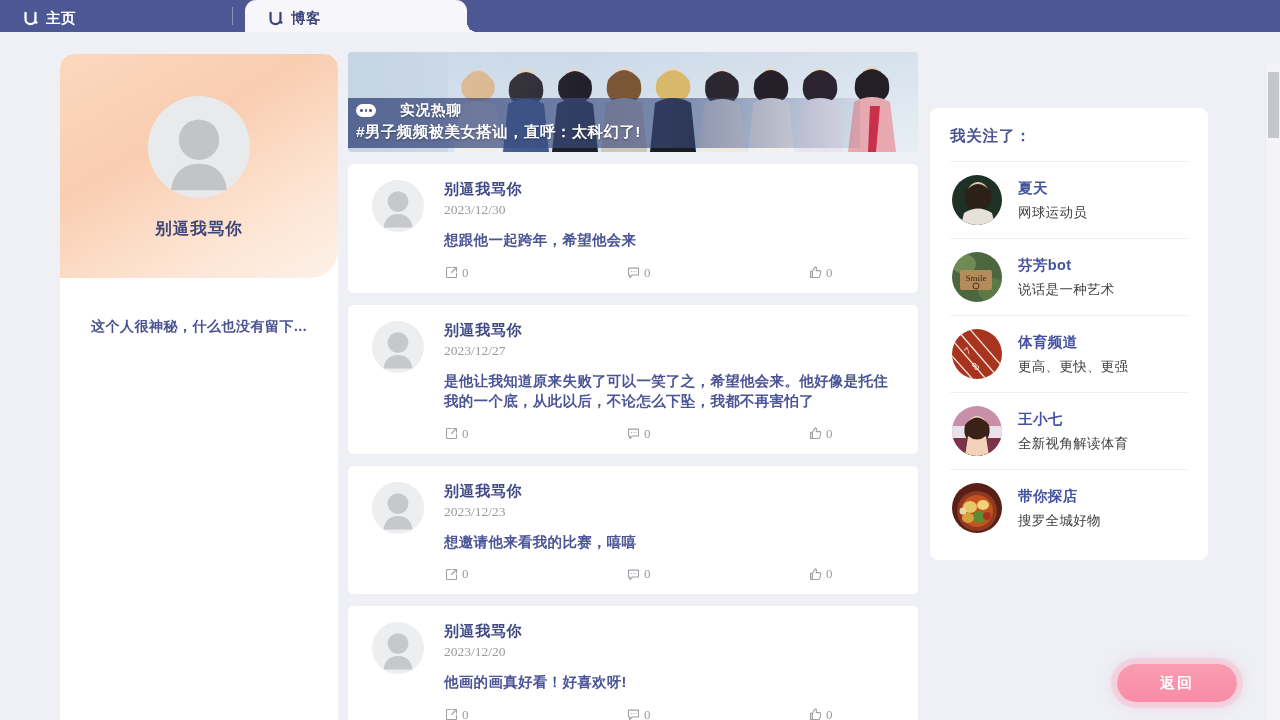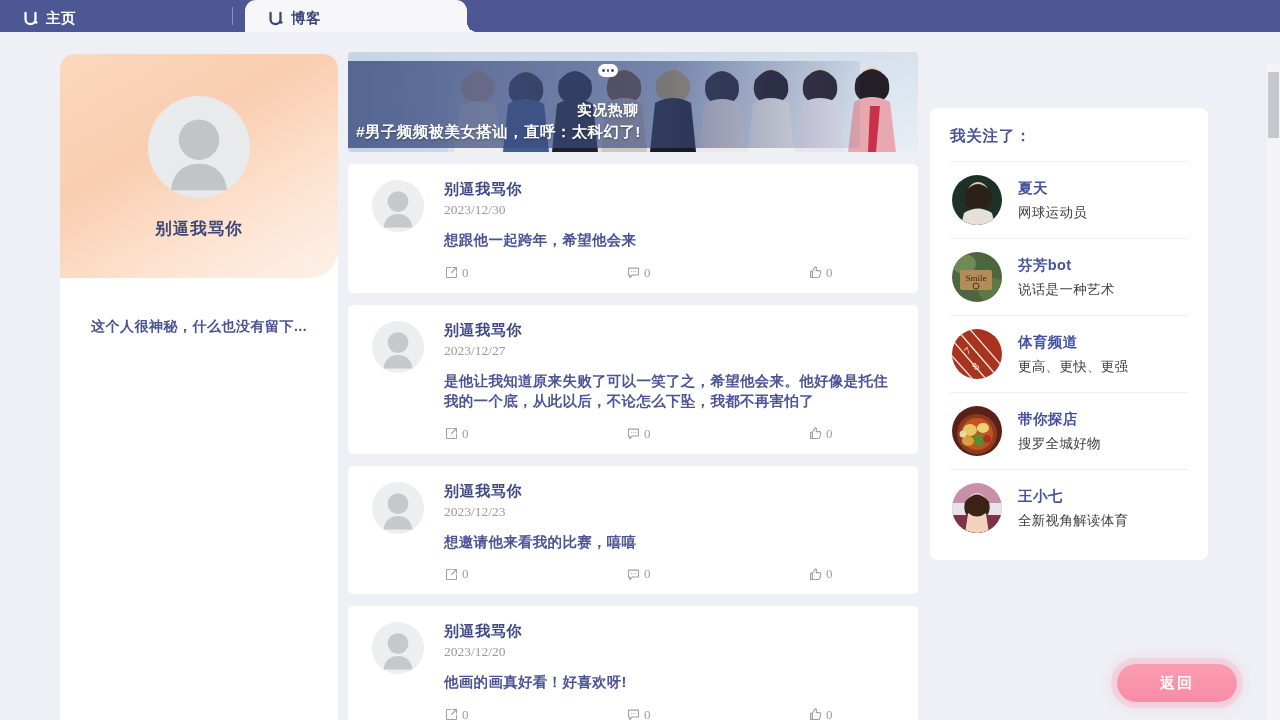--- a/index.html
+++ b/index.html
@@ -117,21 +117,21 @@
   .banner-sheen {
     position: absolute; inset: 0;
     background: linear-gradient(115deg, rgba(255,255,255,0.18) 0%, rgba(255,255,255,0) 40%);
   }
   .banner-band {
     position: absolute; left: 0; bottom: 4px;
     width: 512px;
     padding: 3px 0 5px 0;
     background: linear-gradient(90deg, rgba(58,74,126,0.80) 0%, rgba(60,78,130,0.62) 62%, rgba(70,90,140,0.10) 100%);
   }
-  .band-row1 { display: flex; align-items: center; gap: 24px; padding-left: 8px; flex-direction: column; }
+  .band-row1 { display: flex; align-items: center; gap: 24px; padding-left: 8px; }
   .chat-bubble {
     width: 20px; height: 13px; border-radius: 7px;
     background: #ffffff;
     display: flex; align-items: center; justify-content: center; gap: 2px;
   }
   .chat-bubble i { width: 2.4px; height: 2.4px; border-radius: 50%; background: #4b5b92; display:block; }
   .band-live {
     color: #ffffff; font-size: 14.5px; font-weight: 700;
     letter-spacing: 1px;
     text-shadow: 0 1px 2px rgba(0,0,0,0.35);
@@ -587,52 +587,52 @@
               </svg>
             </div>
     <div class="follow-txt">
       <div class="follow-name">体育频道</div>
       <div class="follow-desc">更高、更快、更强</div>
     </div>
           </div>
           <div class="follow-item">
     <div class="follow-ava">
               <svg viewBox="0 0 50 50">
+                <rect width="50" height="50" fill="#c78fa8"></rect>
+                <rect x="0" y="20" width="50" height="12" fill="#e9e2ea"></rect>
+                <rect x="0" y="32" width="50" height="18" fill="#7c3348"></rect>
+                <ellipse cx="25" cy="22" rx="10" ry="12" fill="#f2d2ba"></ellipse>
+                <path d="M13 19q12-15 24 0 2 9-2 14l2 17H13l2-17q-4-5-2-14z" fill="#3a2218"></path>
+                <path d="M16 30q9 7 18 0l3 20H13z" fill="#f2d2ba"></path>
+              </svg>
+            </div>
+    <div class="follow-txt">
+      <div class="follow-name">王小七</div>
+      <div class="follow-desc">全新视角解读体育</div>
+    </div>
+          </div>
+          <div class="follow-item">
+    <div class="follow-ava">
+              <svg viewBox="0 0 50 50">
                 <rect width="50" height="50" fill="#5a1f16"></rect>
                 <circle cx="25" cy="28" r="20" fill="#8c3b22"></circle>
                 <circle cx="25" cy="28" r="16" fill="#c4531f"></circle>
                 <ellipse cx="18" cy="24" rx="7" ry="6" fill="#e8c766"></ellipse>
                 <ellipse cx="31" cy="22" rx="6" ry="5" fill="#f0d27a"></ellipse>
                 <ellipse cx="27" cy="34" rx="7" ry="6" fill="#5f8a33"></ellipse>
                 <ellipse cx="16" cy="35" rx="6" ry="5" fill="#d8a13e"></ellipse>
                 <circle cx="35" cy="33" r="4" fill="#a8331e"></circle>
                 <circle cx="11" cy="28" r="3.5" fill="#e8d9a8"></circle>
               </svg>
             </div>
     <div class="follow-txt">
       <div class="follow-name">带你探店</div>
       <div class="follow-desc">搜罗全城好物</div>
     </div>
           </div>
-          <div class="follow-item">
-    <div class="follow-ava">
-              <svg viewBox="0 0 50 50">
-                <rect width="50" height="50" fill="#c78fa8"></rect>
-                <rect x="0" y="20" width="50" height="12" fill="#e9e2ea"></rect>
-                <rect x="0" y="32" width="50" height="18" fill="#7c3348"></rect>
-                <ellipse cx="25" cy="22" rx="10" ry="12" fill="#f2d2ba"></ellipse>
-                <path d="M13 19q12-15 24 0 2 9-2 14l2 17H13l2-17q-4-5-2-14z" fill="#3a2218"></path>
-                <path d="M16 30q9 7 18 0l3 20H13z" fill="#f2d2ba"></path>
-              </svg>
-            </div>
-    <div class="follow-txt">
-      <div class="follow-name">王小七</div>
-      <div class="follow-desc">全新视角解读体育</div>
-    </div>
-          </div>
         </div>
     </div>
 
     <button class="back-btn">返回</button>
 
     <div class="scrollbar">
       <div class="scroll-thumb"></div>
     </div>
   </div>
 </div>

